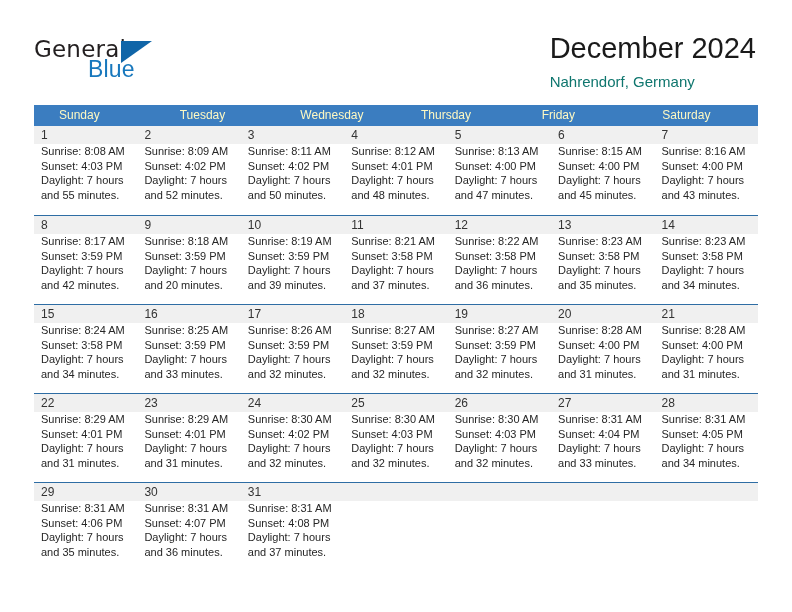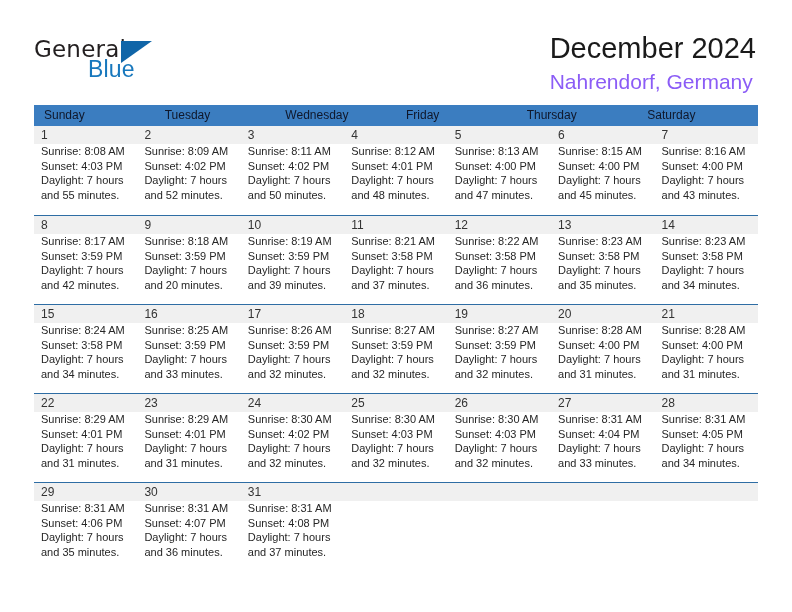--- a/index.html
+++ b/index.html
@@ -71,44 +71,44 @@
   }
   .cal-title {
     font-size: 29px;
     color: #1a1a1a;
     font-family: "Liberation Sans", sans-serif;
     line-height: 36px;
     white-space: nowrap;
   }
   .cal-subtitle {
     margin-top: 6px;
-    font-size: 21px;
-    color: #8b5cf6;
+    font-size: 15px;
+    color: #0f766e;
     line-height: 19px;
     white-space: nowrap;
   }
 
   
   .calendar {
     position: absolute;
     left: 34px;
     top: 105px;
     width: 724px;
   }
   .week-header {
     display: flex;
     background: #3b7dc0;
     height: 21px;
   }
   .week-header .dow {
     flex: 1 1 0;
-    color: #0f172a;
+    color: #fef9c3;
     font-size: 12px;
     line-height: 21px;
-    padding-left: 10px;
+    padding-left: 25px;
     box-sizing: border-box;
     white-space: nowrap;
   }
 
   .week {
     position: relative;
     display: flex;
     border-top: 1.5px solid #2e6da4;
     height: 89px;
     box-sizing: border-box;
@@ -169,22 +169,22 @@
     </div>
 
   </div>
 
   <div class="calendar">
 
     <div class="week-header">
       <div class="dow">Sunday</div>
       <div class="dow">Tuesday</div>
       <div class="dow">Wednesday</div>
+      <div class="dow">Thursday</div>
       <div class="dow">Friday</div>
-      <div class="dow">Thursday</div>
       <div class="dow">Saturday</div>
     </div>
 
     <div class="week first">
       <div class="daynum-band"></div>
       <div class="cell">
         <div class="daynum">1</div>
         <div class="lines">
           <div class="line">Sunrise: 8:08 AM</div>
           <div class="line">Sunset: 4:03 PM</div>

